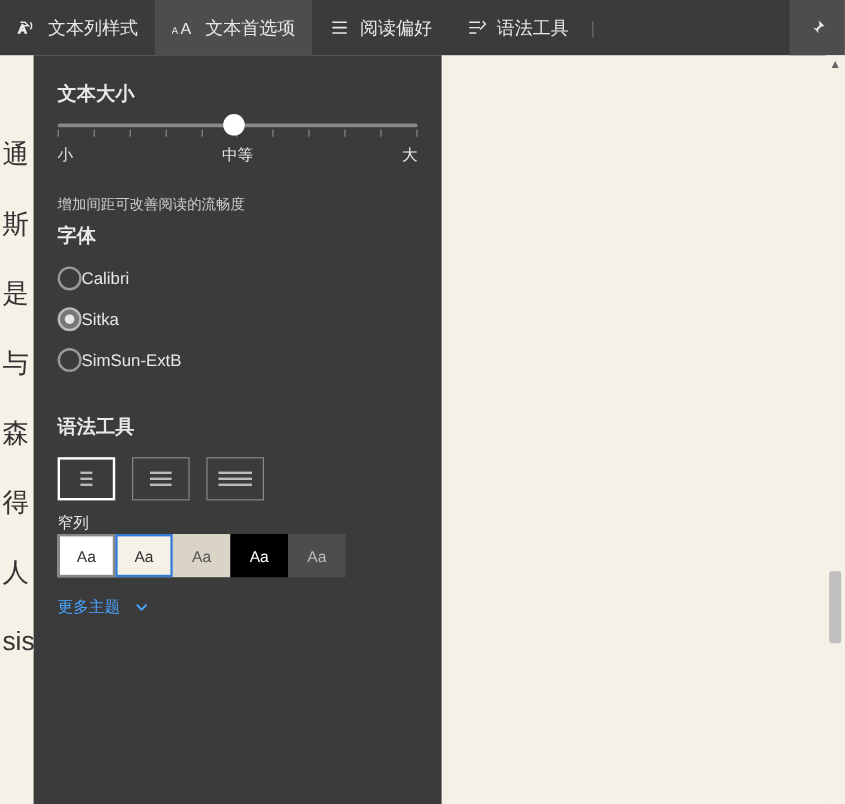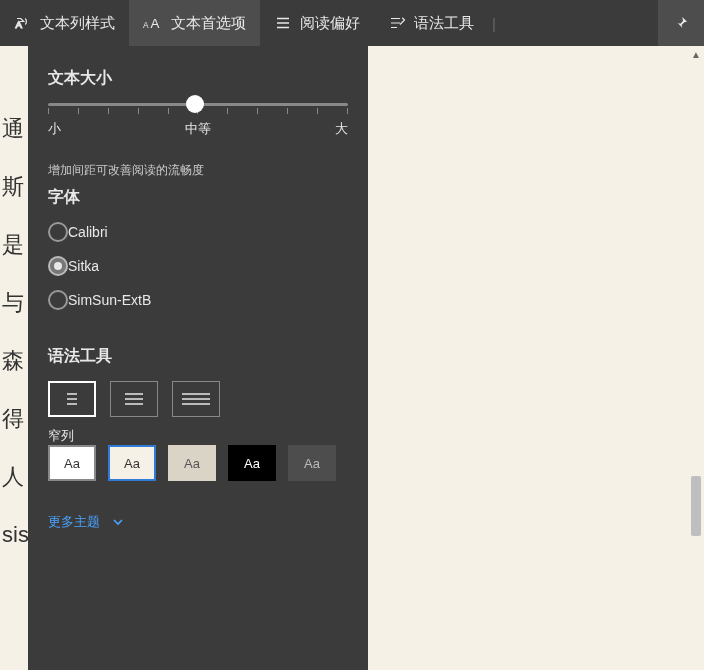--- a/index.html
+++ b/index.html
@@ -24,21 +24,21 @@
 .radio-row{display:flex;align-items:center;gap:0;margin-bottom:14px;cursor:pointer}
 .radio{width:20px;height:20px;border:2px solid #999;border-radius:50%;display:flex;align-items:center;justify-content:center}
 .radio.sel{border-color:#bbb;background:#777}
 .radio.sel::after{content:"";width:8px;height:8px;background:#e8e8e8;border-radius:50%}
 .col-styles{display:flex;gap:14px;margin-bottom:10px}
 .col-btn{width:48px;height:36px;border:1px solid #888;display:flex;align-items:center;justify-content:center;cursor:pointer}
 .col-btn.sel{border:2px solid #fff}
 .col-lines{display:flex;flex-direction:column;gap:3px;align-items:center}
 .col-lines span{height:2px;background:#bbb;display:block}
 .col-label{font-size:13px;}
-.themes{display:flex;gap:12px;margin-bottom:32px}
+.themes{display:flex;margin-bottom:16px}
 .theme{width:48px;height:36px;display:flex;align-items:center;justify-content:center;font-size:13px;cursor:pointer;border:1px solid transparent}
 .t0{background:#fff;color:#333;border:2px solid #888}
 .t1{background:#f5f1e6;color:#333;border:2px solid #2f7bd6}
 .t2{background:#d9d4c5;color:#555}
 .t3{background:#000;color:#fff}
 .t4{background:#4d4d4d;color:#bbb}
 .more{color:#4aa3ff;font-size:13px;display:flex;align-items:center;gap:12px;cursor:pointer}
 .bg-text{position:absolute;left:0;top:100px;color:#333;font-size:22px;line-height:58px;padding-left:2px}
 .bg-text div{white-space:pre}
 .scrollbar{position:absolute;right:0;top:46px;width:16px;height:624px;background:#f5f1e6}

